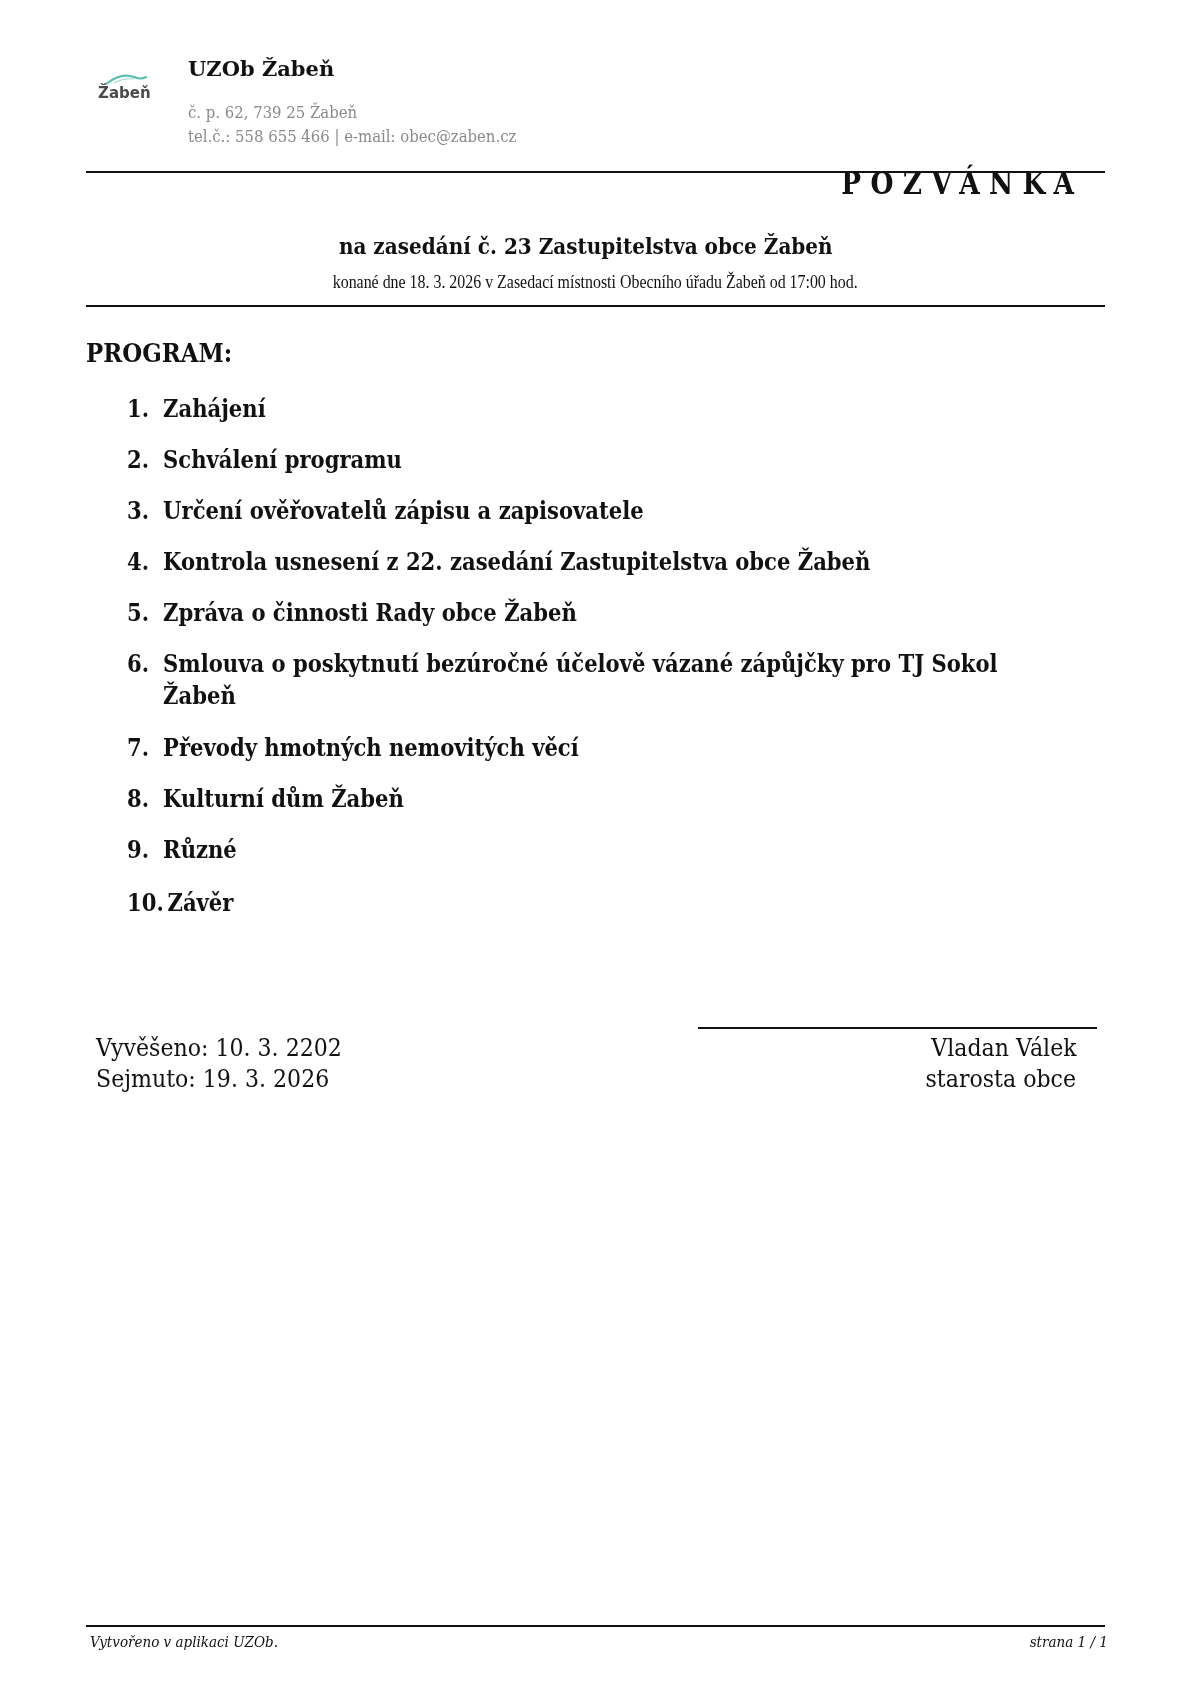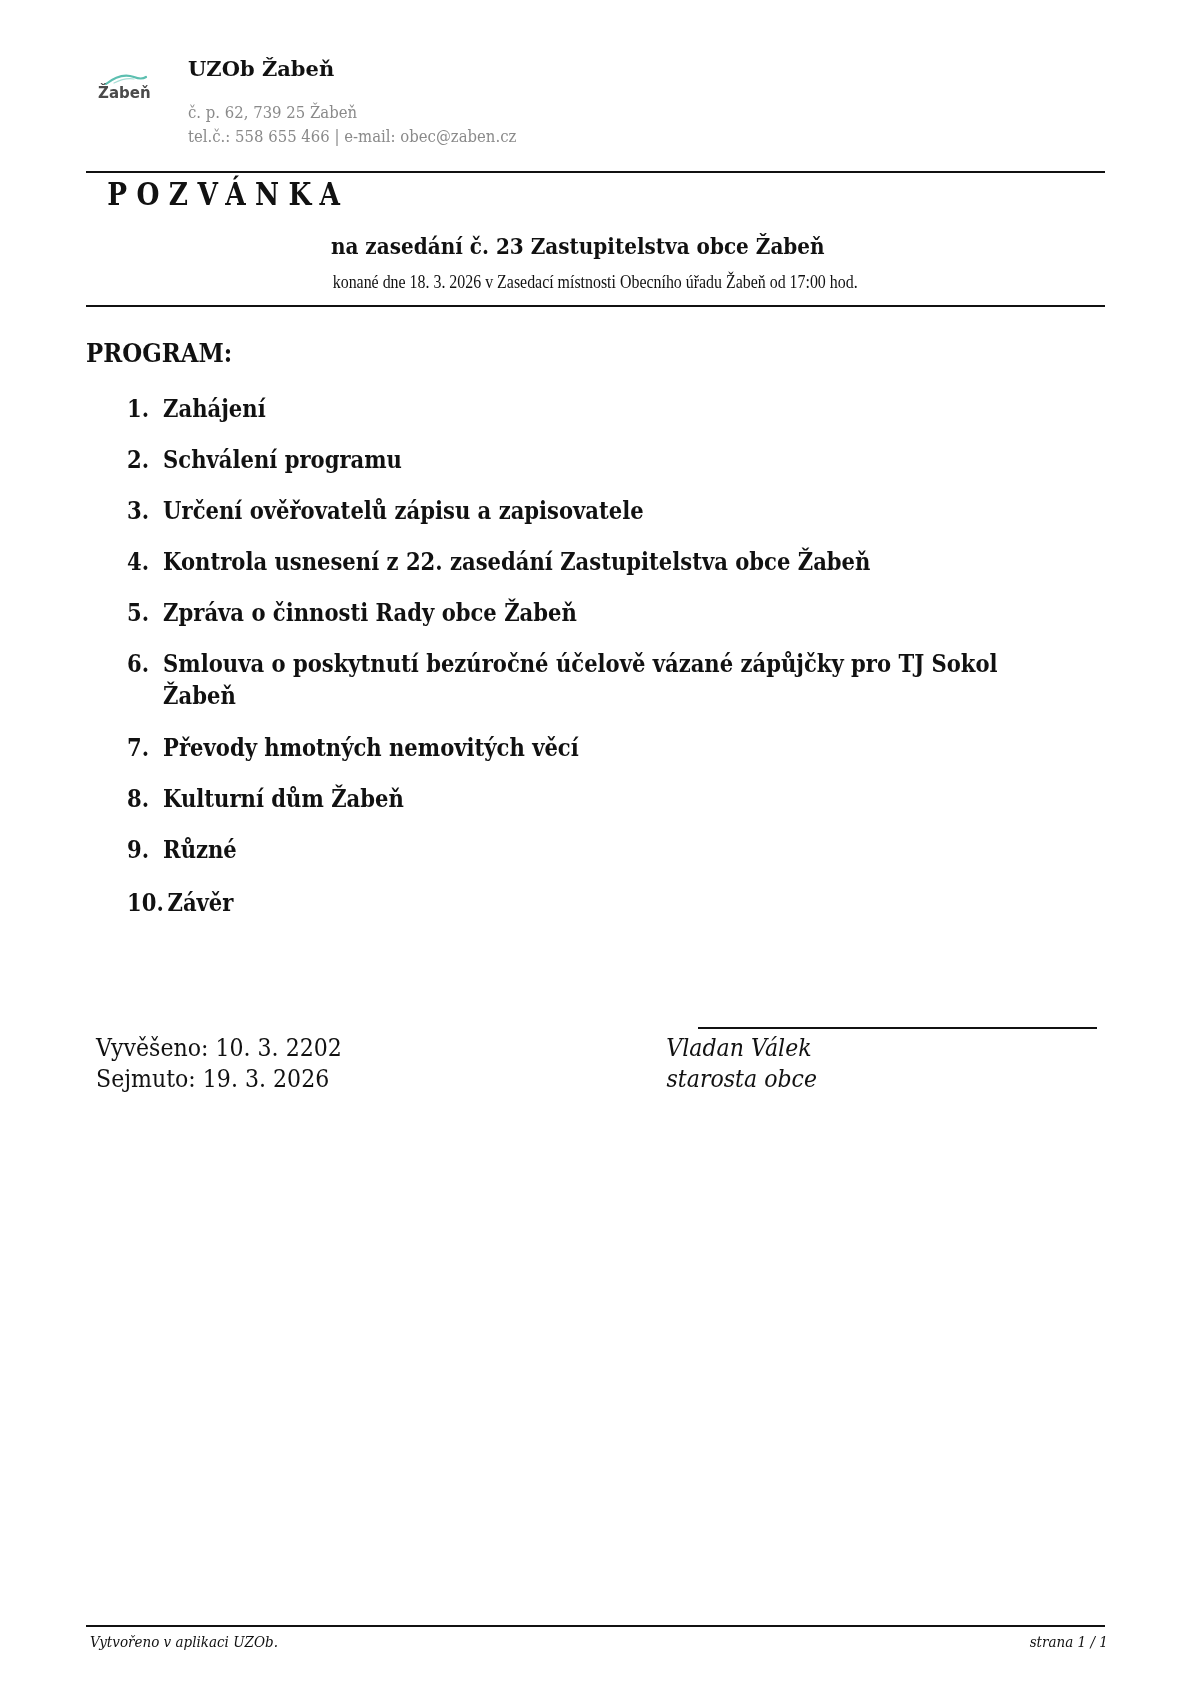--- a/index.html
+++ b/index.html
@@ -11,37 +11,37 @@
     .logo-text { position: absolute; left: 2px; top: 14px; font-family: "DejaVu Sans", sans-serif; font-weight: bold; font-size: 15px; color: #4a4a4a; letter-spacing: 0px; }
     .org-name { position: absolute; left: 188px; top: 56px; font-family: "DejaVu Serif", serif; font-weight: bold; font-size: 21px; color: #111; }
     .org-addr { position: absolute; left: 188px; top: 103px; font-family: "DejaVu Serif", serif; font-size: 16px; color: #8a8a8a; transform: scaleX(0.93); transform-origin: left; white-space: nowrap; }
     .org-contact { position: absolute; left: 188px; top: 127px; font-family: "DejaVu Serif", serif; font-size: 16px; color: #8a8a8a; transform: scaleX(0.93); transform-origin: left; white-space: nowrap; }
 
     .hr { position: absolute; left: 86px; width: 1019px; height: 2px; background: #111; }
     .hr-top { top: 171px; }
     .hr-mid { top: 305px; }
     .hr-foot { top: 1625px; height: 2px; }
 
-    .title { position: absolute; left: 86px; width: 1019px; top: 176px; text-align: left; font-family: "DejaVu Serif", serif; font-weight: bold; font-size: 31px; letter-spacing: 11px; }
+    .title { position: absolute; left: 86px; width: 1019px; top: 165px; text-align: right; font-family: "DejaVu Serif", serif; font-weight: bold; font-size: 31px; letter-spacing: 11px; }
     .title span { display: inline-block; transform: scaleX(0.85); }
-    .subtitle { position: absolute; left: 68px; width: 1019px; top: 232px; text-align: center; font-family: "DejaVu Serif", serif; font-weight: bold; font-size: 23px; }
+    .subtitle { position: absolute; left: 76px; width: 1019px; top: 232px; text-align: center; font-family: "DejaVu Serif", serif; font-weight: bold; font-size: 23px; }
     .subtitle span { display: inline-block; transform: scaleX(0.87); }
     .meeting { position: absolute; left: 86px; width: 1019px; top: 272px; text-align: center; font-family: Liberation Serif, serif; font-size: 18.5px; }
     .meeting span { display: inline-block; transform: scaleX(0.86); white-space: nowrap; }
 
     .program-title { position: absolute; left: 86px; top: 338px; font-family: "DejaVu Serif", serif; font-weight: bold; font-size: 26px; transform: scaleX(0.88); transform-origin: left; }
 
     .program { position: absolute; left: 0; top: 0; }
     .item { position: absolute; font-family: "DejaVu Serif", serif; font-weight: bold; font-size: 24px; line-height: 32px; transform: scaleX(0.88); transform-origin: left top; white-space: nowrap; }
     .item .num { display: inline-block; width: 41px; }
     .item .wrap2 { display: block; padding-left: 41px; }
 
     .posted { position: absolute; left: 96px; top: 1033px; font-family: "DejaVu Serif", serif; font-size: 24px; line-height: 31px; transform: scaleX(0.92); transform-origin: left top; white-space: nowrap; }
     .sign-line { position: absolute; left: 698px; top: 1027px; width: 399px; height: 2px; background: #111; }
-    .signer { position: absolute; left: 660px; width: 399px; top: 1033px; text-align: left; font-family: "DejaVu Serif", serif; font-size: 24px; line-height: 31px; font-style: italic; }
+    .signer { position: absolute; left: 684px; width: 399px; top: 1033px; text-align: right; font-family: "DejaVu Serif", serif; font-size: 24px; line-height: 31px; }
     .signer span { display: inline-block; transform: scaleX(0.92); }
 
     .foot-left { position: absolute; left: 90px; top: 1633px; font-family: "DejaVu Serif", serif; font-style: italic; font-size: 15px; transform: scaleX(0.9); transform-origin: left; white-space: nowrap; }
     .foot-right { position: absolute; right: 82px; top: 1633px; font-family: "DejaVu Serif", serif; font-style: italic; font-size: 15px; transform: scaleX(0.9); transform-origin: right; white-space: nowrap; }
   </style>
 </head>
 <body>
 
 <div class="logo">
   <svg width="44" height="14" viewBox="0 0 44 14">

